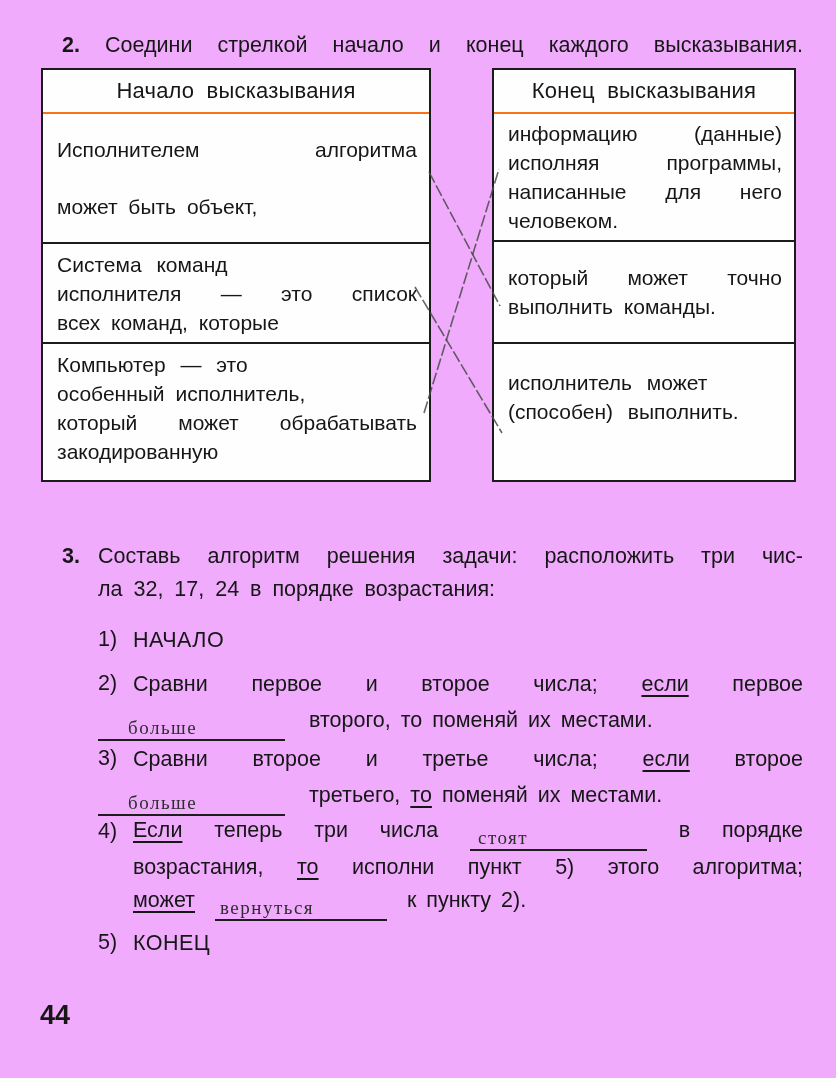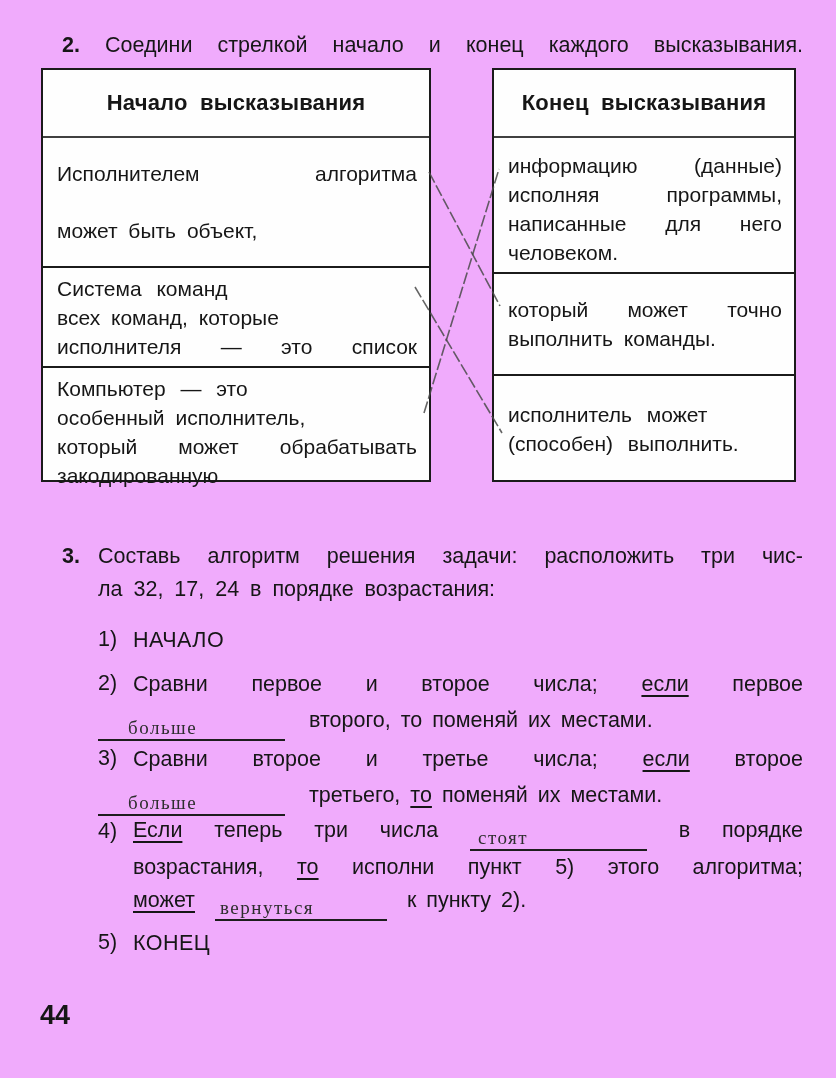--- a/index.html
+++ b/index.html
@@ -14,32 +14,32 @@
     position:absolute; left:62px; top:31px; width:741px;
     font-size:21.5px; line-height:28px;
     text-align:justify; text-align-last:justify;
   }
   .tnum{font-weight:700;}
   
   .tbl{position:absolute; top:68px; box-sizing:border-box; border:2px solid #1b1b1b; background:#fefefe;}
   .tbl.left{left:41px; width:390px; height:414px;}
   .tbl.right{left:492px; width:304px; height:414px;}
   .th{
-    box-sizing:border-box; height:68px; border-bottom:2px solid #404040;
+    box-sizing:border-box; height:44px; border-bottom:2px solid #f97316;
     display:flex; align-items:center; justify-content:center;
-    font-weight:700; font-size:22px; letter-spacing:.2px; word-spacing:6px;
+    font-weight:400; font-size:22px; letter-spacing:.2px; word-spacing:6px;
   }
   .row{
     box-sizing:border-box; border-bottom:2px solid #1b1b1b;
     display:flex; flex-direction:column; justify-content:center;
     padding:0 12px 0 14px;
   }
   .row.last{border-bottom:none;}
   .tbl.left  .r1{height:130px;gap:28px;} .tbl.left  .r2{height:100px;} .tbl.left  .r3{height:128px;}
-  .tbl.right .r1{height:128px;margin-top:8px;} .tbl.right .r2{height:102px;} .tbl.right .r3{height:106px;}
+  .tbl.right .r1{height:128px;} .tbl.right .r2{height:102px;} .tbl.right .r3{height:106px;}
   .cl{font-size:21px; line-height:29px; word-spacing:5px; white-space:nowrap;}
   .cl.fill{white-space:normal; text-align:justify; text-align-last:justify;}
   .cl.wide{word-spacing:9px;}
   
   #conn{position:absolute; left:0; top:0; pointer-events:none;}
   #conn line{stroke-width:1.6; stroke-dasharray:12 3; opacity:.85;}
   
   #task3{position:absolute; left:62px; top:540px; width:741px; height:470px;}
   .t3title{position:absolute; top:0; left:0; right:0;}
   .t3num{position:absolute; left:0; top:0; font-weight:700; font-size:21.5px; line-height:33px;}
@@ -80,22 +80,22 @@
   </div>
 
   <div class="tbl left">
     <div class="th">Начало высказывания</div>
     <div class="row r1">
       <div class="cl fill">Исполнителем алгоритма</div>
       <div class="cl">может быть объект,</div>
     </div>
     <div class="row r2">
       <div class="cl wide">Система команд</div>
+      <div class="cl fill">исполнителя — это список</div>
       <div class="cl">всех команд, которые</div>
-      <div class="cl fill">исполнителя — это список</div>
     </div>
     <div class="row r3 last">
       <div class="cl wide">Компьютер — это</div>
       <div class="cl">особенный исполнитель,</div>
       <div class="cl fill">который может обрабатывать</div>
       <div class="cl">закодированную</div>
     </div>
   </div>
 
   <div class="tbl right">

